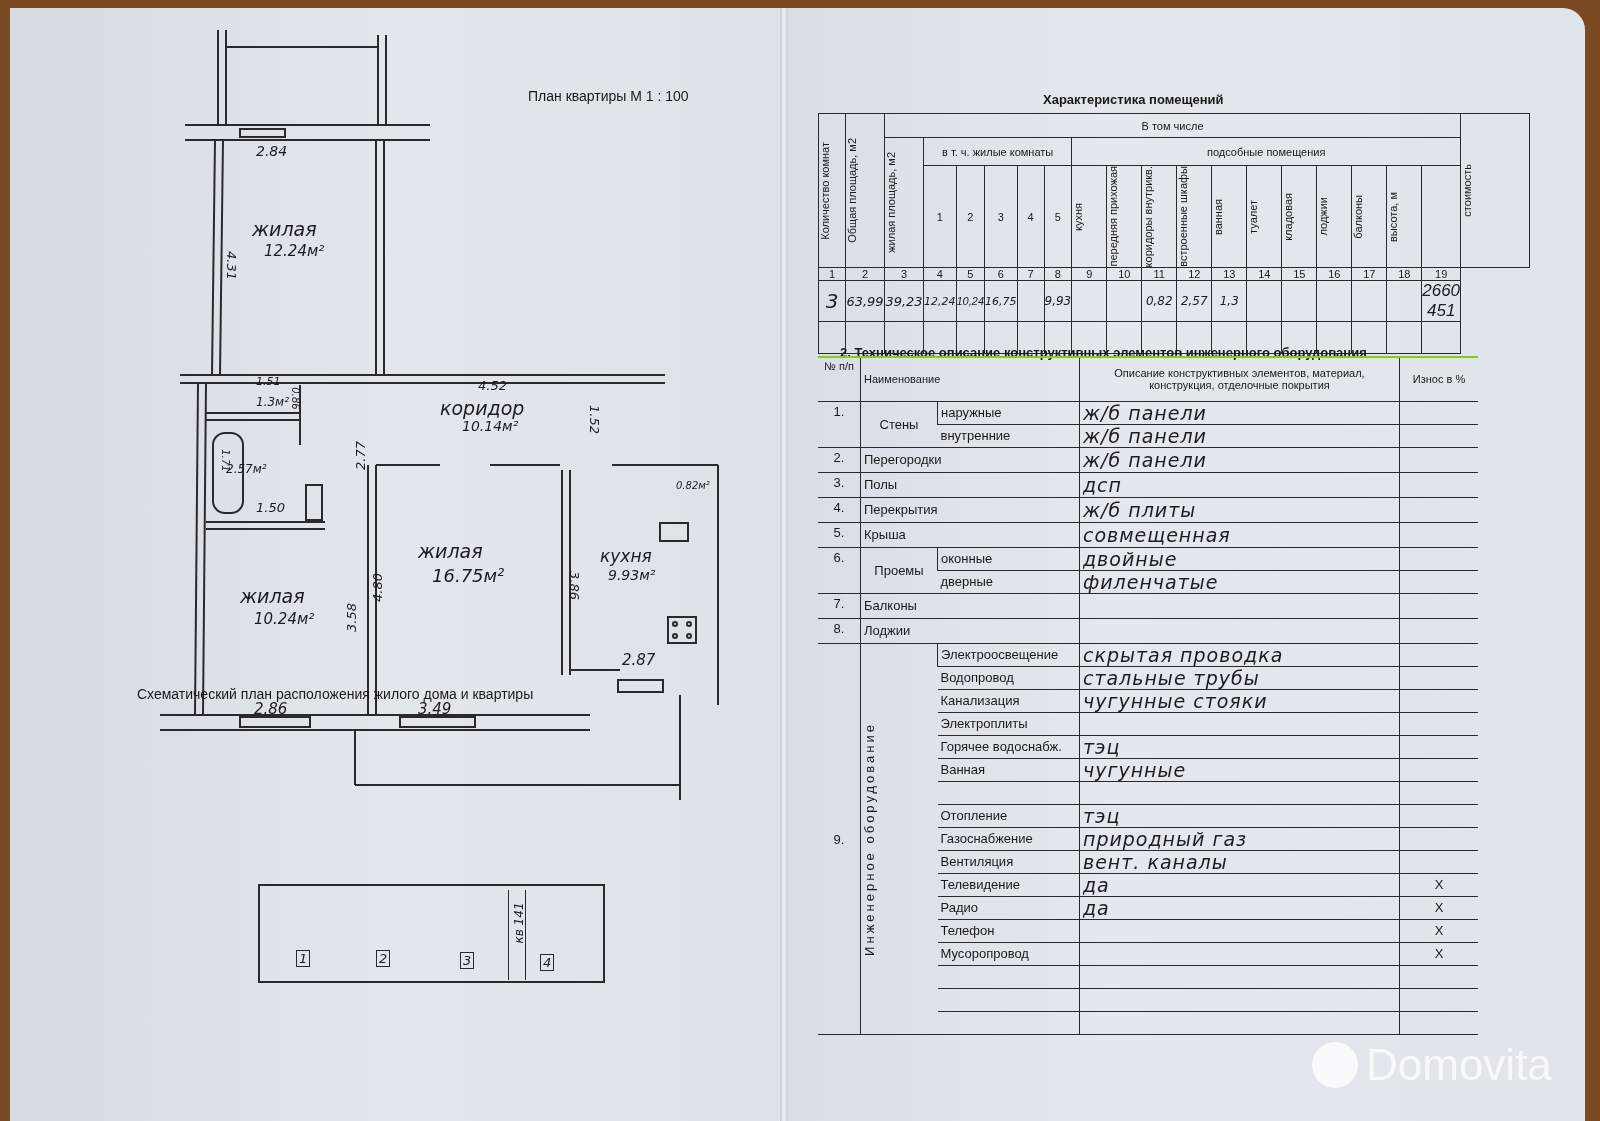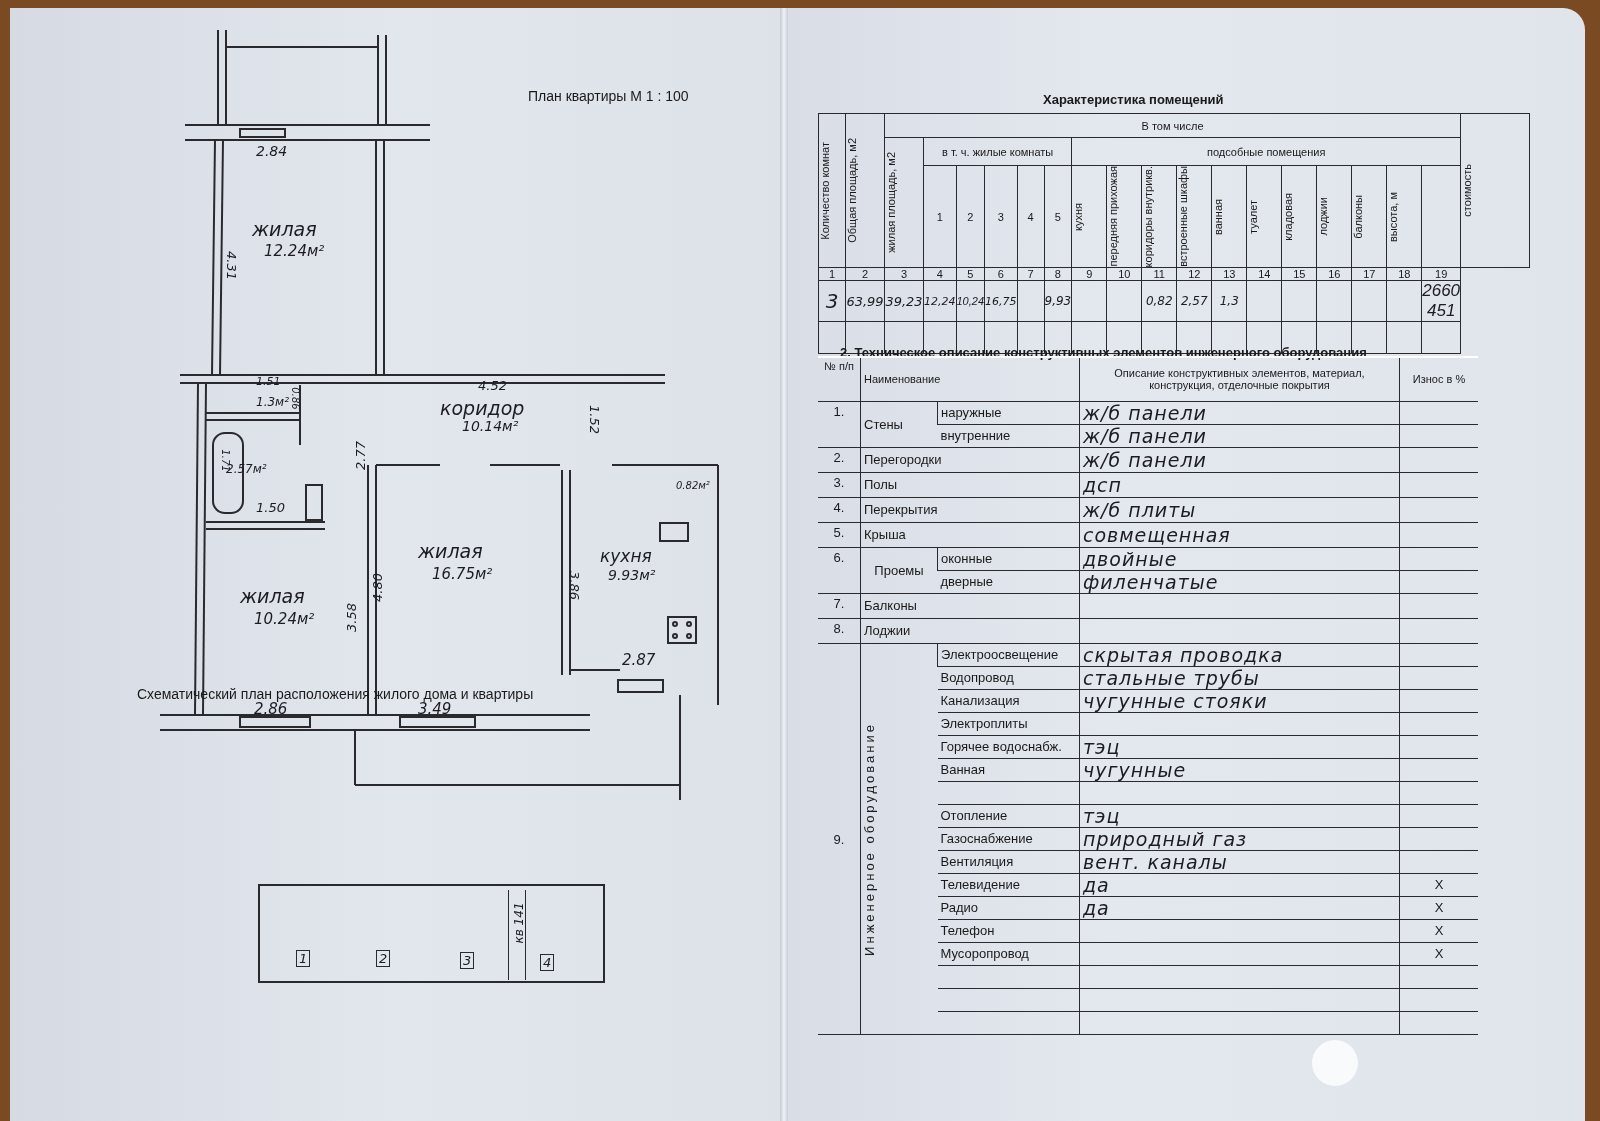--- a/index.html
+++ b/index.html
@@ -119,21 +119,21 @@
 
 <div class="abs hand" style="left:256px;top:375px;font-size:11px;">1.51</div>
 <div class="abs hand" style="left:256px;top:395px;font-size:12px;">1.3м²</div>
 <div class="abs hand" style="left:284px;top:393px;font-size:10px;transform:rotate(90deg);">0.86</div>
 
 <div class="abs hand" style="left:226px;top:462px;font-size:12px;">2.57м²</div>
 <div class="abs hand" style="left:214px;top:455px;font-size:10px;transform:rotate(90deg);">1.71</div>
 <div class="abs hand" style="left:256px;top:500px;font-size:13px;">1.50</div>
 
 <div class="abs hand" style="left:418px;top:540px;font-size:19px;">жилая</div>
-<div class="abs hand" style="left:432px;top:565px;font-size:15px;">16.75м²</div>
+<div class="abs hand" style="left:432px;top:565px;font-size:18px;">16.75м²</div>
 <div class="abs hand" style="left:363px;top:580px;font-size:13px;transform:rotate(-90deg);">4.80</div>
 <div class="abs hand" style="left:418px;top:700px;font-size:15px;">3.49</div>
 
 <div class="abs hand" style="left:600px;top:546px;font-size:17px;">кухня</div>
 <div class="abs hand" style="left:608px;top:567px;font-size:14px;">9.93м²</div>
 <div class="abs hand" style="left:560px;top:578px;font-size:13px;transform:rotate(90deg);">3.86</div>
 <div class="abs hand" style="left:622px;top:651px;font-size:15px;">2.87</div>
 
 <div class="abs hand" style="left:240px;top:585px;font-size:19px;">жилая</div>
 <div class="abs hand" style="left:254px;top:610px;font-size:15px;">10.24м²</div>
@@ -275,31 +275,31 @@
         <td></td>
         <td></td>
         <td></td>
         <td></td>
       </tr>
 </tbody>
   </table>
 
 <div class="abs ttl" style="left:840px;top:345px;">2. Техническое описание конструктивных элементов инженерного оборудования</div>
 
-<table class="tech" style="border-top:2px solid #ffffff;">
+<table class="tech" style="border-top:2px solid #84cc16;">
   <tbody>
       <tr style="height:44px;">
     <td class="num" style="font-size:11px;">№ п/п</td>
     <td colspan="2" style="width:225px;font-size:11px;">Наименование</td>
     <td style="text-align:center;font-size:11px;">Описание конструктивных элементов, материал, конструкция, отделочные покрытия</td>
     <td class="wear" style="font-size:11px;">Износ в %</td>
   </tr>
   <tr>
     <td class="num" rowspan="2">1.</td>
-    <td rowspan="2" style="width:70px;">Стены</td>
+    <td rowspan="2" style="width:70px;text-align:center;">Стены</td>
     <td>наружные</td>
     <td class="hw">ж/б панели</td>
     <td class="wear"></td>
   </tr>
   <tr>
     <td>внутренние</td>
     <td class="hw">ж/б панели</td>
     <td class="wear"></td>
   </tr>
   <tr>
@@ -438,13 +438,14 @@
   <tr>
         <td></td>
         <td class="hw"></td>
         <td class="wear"></td>
       </tr>
 </tbody>
   </table>
 
 <div class="watermark">
   <span class="wm-circle"></span>
+  <span>Domovita</span>
 </div>
 
 </body></html>

